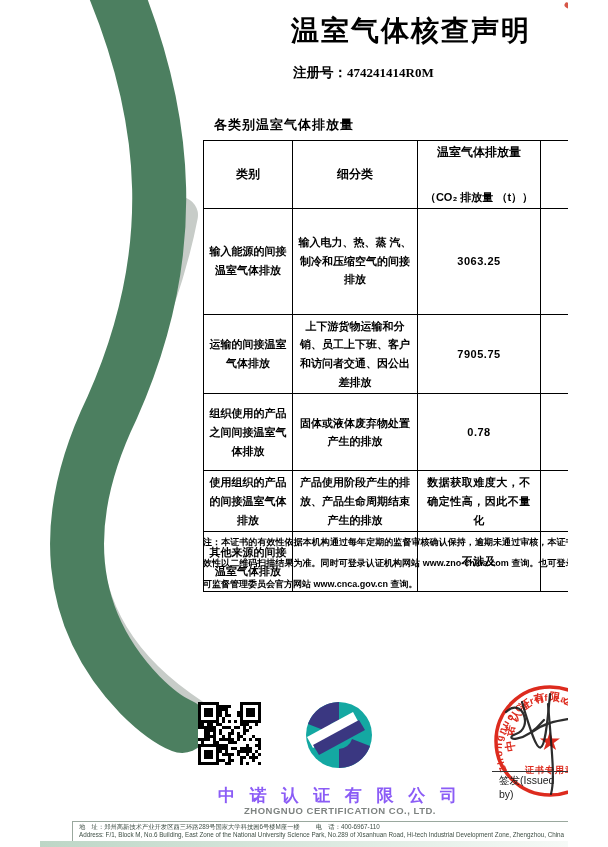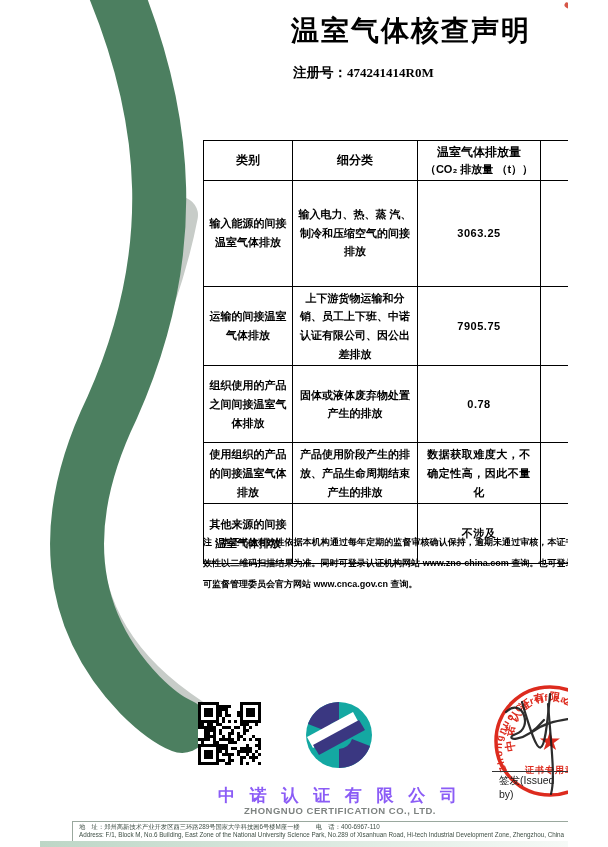--- a/index.html
+++ b/index.html
@@ -27,21 +27,21 @@
   
   table.emissions{
     position:absolute;left:163px;top:140px;width:434px;
     border-collapse:collapse;table-layout:fixed;
   }
   .emissions th,.emissions td{
     border:1px solid #000;font-weight:bold;text-align:center;vertical-align:middle;
     padding:2px 5px;font-size:11px;line-height:1.7;word-break:break-all;
   }
   .emissions th{font-size:12px;height:30px;line-height:1.5;}
-  .emissions th .sub{display:block;font-size:11px;}
+  .emissions th .sub{display:block;font-size:11px;margin-top:28px;}
   .emissions tbody tr:nth-child(1) td{height:101px;}
   .emissions tbody tr:nth-child(2) td{height:57px;}
   .emissions tbody tr:nth-child(3) td{height:72px;}
   .emissions tbody tr:nth-child(4) td{height:53px;}
   .emissions tbody tr:nth-child(5) td{height:55px;}
   .emissions tbody tr:nth-child(6) td{height:37px;}
   .emissions tbody tr:nth-child(6) td.amount{font-size:13px;}
   .emissions td.amount{letter-spacing:.5px;}
   
   .note{
@@ -90,20 +90,21 @@
       <path d="M 31 3 L 35 40"></path>
       <path d="M 9 27 Q 22 34 38 29"></path>
       <path d="M 12 48 Q 24 55 40 49"></path>
     </g>
   </svg>
 
   <div class="title">温室气体核查声明</div>
   <div class="reg">
     <span>注册号：</span><span class="num">474241414R0M</span>
   </div>
+  <div class="section-title">各类别温室气体排放量</div>
 
   <table class="emissions">
     <colgroup>
       <col style="width:89px">
         <col style="width:125px">
         <col style="width:123px">
         <col style="width:97px">
     </colgroup>
     <thead>
       <tr>
@@ -118,21 +119,21 @@
     </thead>
     <tbody>
       <tr>
         <td>输入能源的间接温室气体排放</td>
         <td>输入电力、热、蒸 汽、制冷和压缩空气的间接排放</td>
         <td class="amount">3063.25</td>
         <td></td>
       </tr>
       <tr>
         <td>运输的间接温室气体排放</td>
-        <td>上下游货物运输和分销、员工上下班、中诺认证有限公司、因公出差排放</td>
+        <td>上下游货物运输和分销、员工上下班、客户和访问者交通、因公出差排放</td>
         <td class="amount">7905.75</td>
         <td></td>
       </tr>
       <tr>
         <td>组织使用的产品之间间接温室气体排放</td>
         <td>固体或液体废弃物处置产生的排放</td>
         <td class="amount">0.78</td>
         <td></td>
       </tr>
       <tr>

